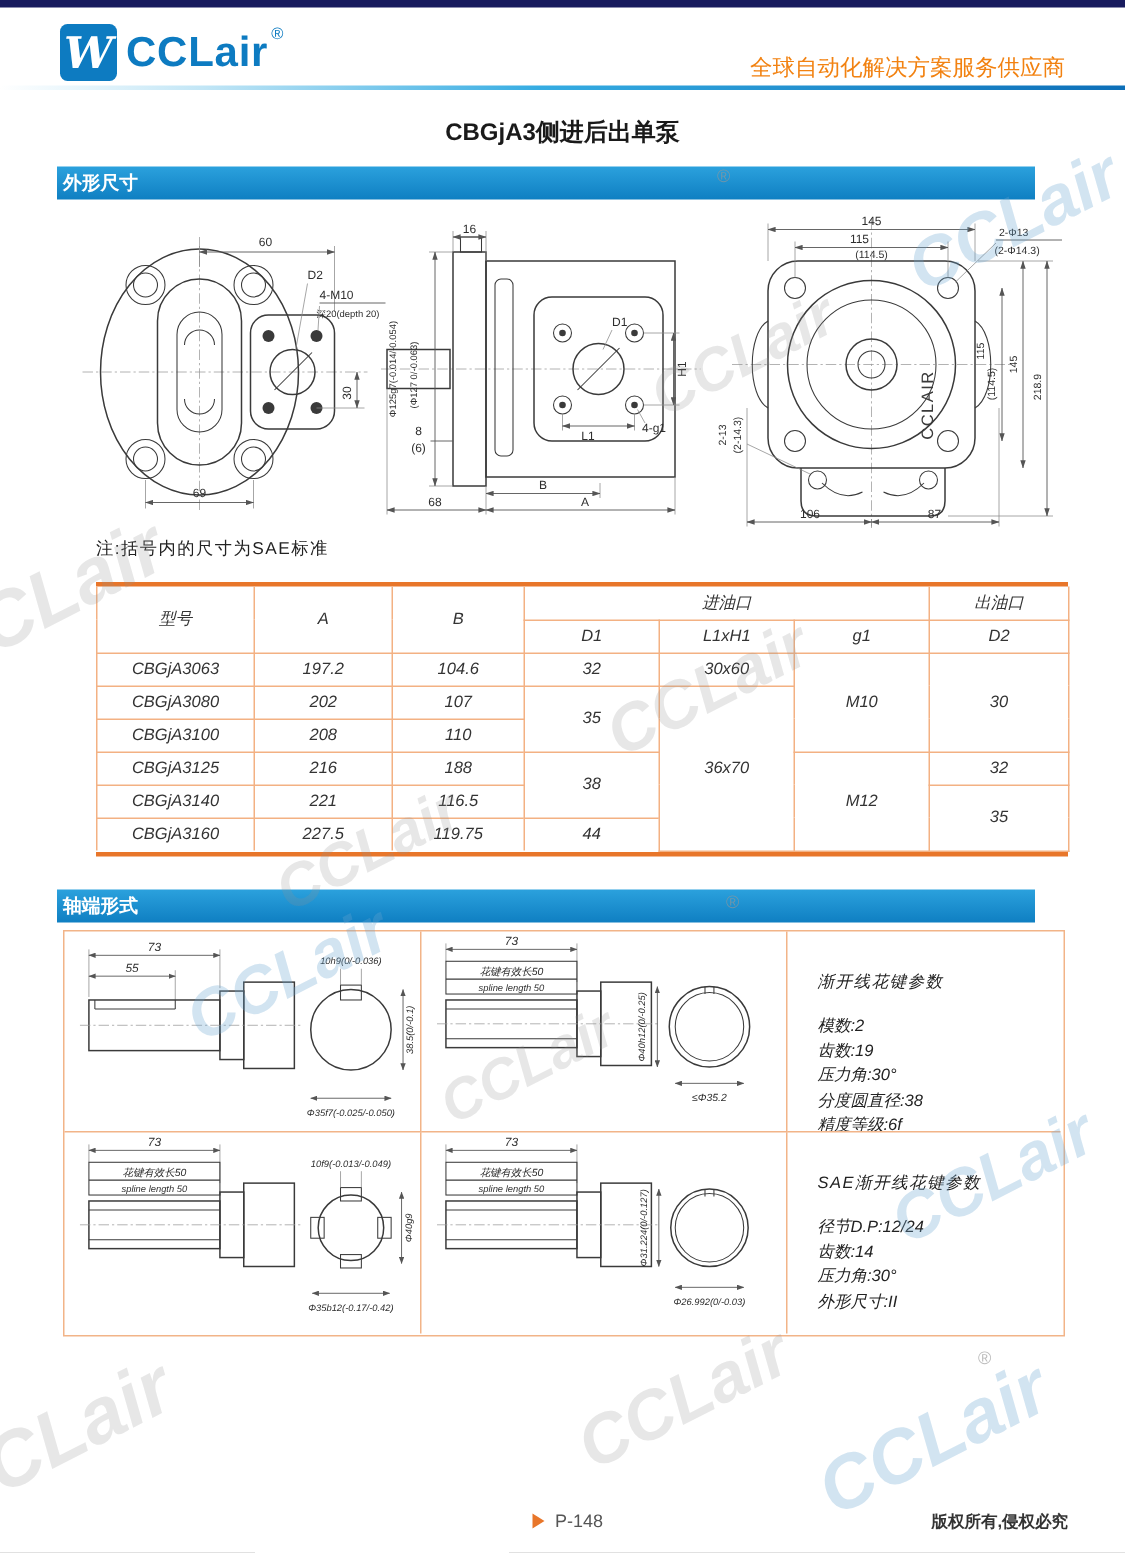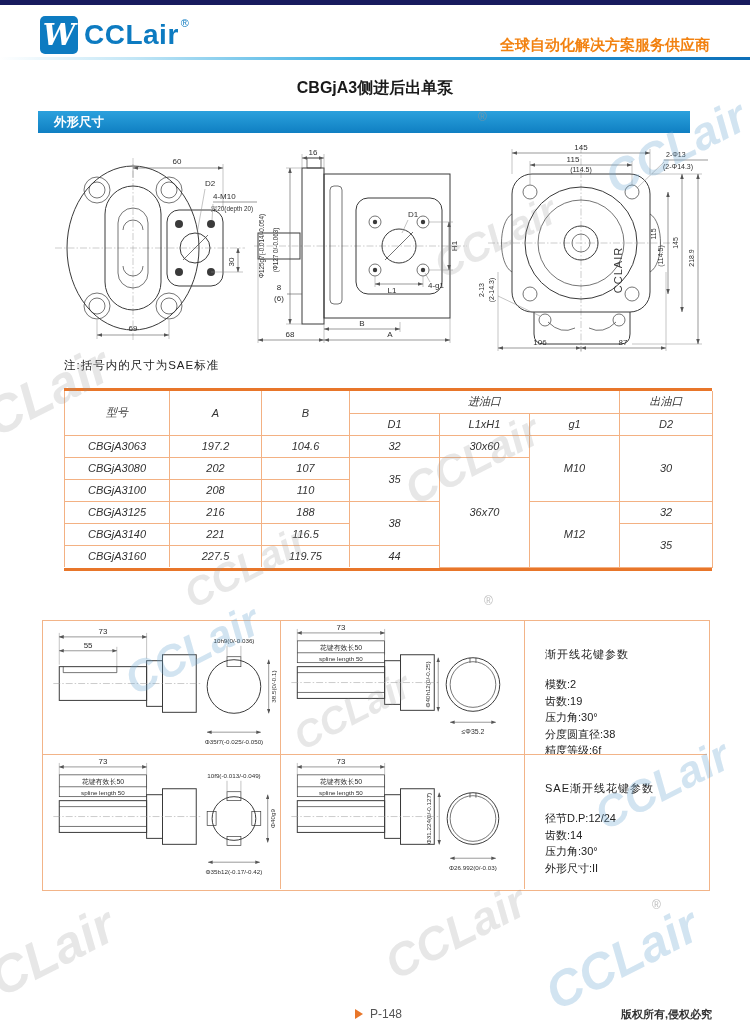--- a/index.html
+++ b/index.html
@@ -7,30 +7,30 @@
   .page { position:relative; width:750px; height:1035px; background:#ffffff; margin:0 auto; overflow:hidden; }
 
   .topbar { position:absolute; top:0; left:0; width:750px; height:5px; background:#181b5e; }
 
   .logo { position:absolute; top:16px; left:40px; display:flex; align-items:flex-start; }
   .logo-mark { width:38px; height:38px; background:#0d7bc1; border-radius:5px; color:#fff;
                font-family:"DejaVu Serif", serif; font-style:italic; font-weight:bold; font-size:29px;
                display:flex; align-items:center; justify-content:center; }
   .logo-text { color:#0d7bc1; font-weight:bold; font-size:28px; letter-spacing:0.5px; margin-left:6px; line-height:38px; }
   .logo-reg { color:#0d7bc1; font-size:11px; margin-left:2px; margin-top:1px; }
-  .tagline { position:absolute; top:36px; right:40px; color:#f28211; font-weight:bold; font-size:15px; }
+  .tagline { position:absolute; top:36px; right:40px; color:#f28211; font-weight:normal; font-size:15px; }
   .header-line { position:absolute; top:57px; left:0; width:750px; height:3px;
                  background:linear-gradient(90deg,#ffffff 0%,#c2e6f6 18%,#35ace2 48%,#0d6fb8 100%); }
 
   .doc-title { position:absolute; top:78px; left:0; width:750px; text-align:center;
                font-size:16px; font-weight:bold; color:#1a1a1a; }
 
   .section-bar { position:absolute; left:38px; width:652px; height:22px;
                  background:linear-gradient(180deg,#2ba1dd 0%,#0f7fc2 100%);
-                 color:#fff; font-weight:bold; font-size:12.5px; line-height:22px; padding-left:16px; }
+                 color:#fff; font-weight:bold; font-size:12.5px; line-height:22px; padding-left:4px; }
   #sec1 { top:111px; }
   #sec2 { top:593px; }
 
   .drawings { position:absolute; top:138px; left:0; width:750px; height:205px; }
   .dwg { position:absolute; }
   #dwg-front { left:45px;  top:12px; }
   #dwg-side  { left:252px; top:8px; }
   #dwg-rear  { left:470px; top:0px; }
 
   .note { position:absolute; top:358px; left:64px; font-size:11.5px; color:#222; letter-spacing:1px; }
@@ -38,21 +38,21 @@
   .table-wrap { position:absolute; top:388px; left:64px; width:648px;
                 border-top:3px solid #e8762a; border-bottom:3px solid #e8762a; }
   table.dim-table { border-collapse:collapse; width:648px; table-layout:fixed; }
   .dim-table th, .dim-table td { border:1px solid #f3b183; font-weight:normal; height:22px;
                  font-size:11px; color:#333; text-align:center; vertical-align:middle;font-style:italic; }
   .dim-table tr:first-child th { border-top:none; }
   .dim-table tr:last-child td { border-bottom:none; }
 
   .shaft-panel { position:absolute; top:620px; left:42px; width:668px; height:271px;
                  border:1px solid #f2b488; display:grid;
-                 grid-template-columns:238px 244px 182px; grid-template-rows:134px 134px; }
+                 grid-template-columns:238px 244px 182px; grid-template-rows:134px 134px;font-style:italic; }
   .sp-cell { border-right:1px solid #f2b488; border-bottom:1px solid #f2b488; position:relative; overflow:hidden; }
   .sp-cell:nth-child(3n) { border-right:none; }
   .sp-cell:nth-child(n+4) { border-bottom:none; }
   .spline-text { padding:26px 0 0 20px; font-size:11px; color:#222; }
   .spline-text .pt-title { margin-bottom:14px; letter-spacing:1px; }
   .spline-text .pt-line { line-height:16.5px; }
 
   .footer-mark { position:absolute; top:1007px; left:355px; display:flex; align-items:center; }
   .tri { width:0; height:0; border-left:8px solid #e8762a; border-top:5px solid transparent;
          border-bottom:5px solid transparent; margin-right:7px; }
@@ -338,20 +338,21 @@
         <tr>
           <td>CBGjA3160</td>
           <td>227.5</td>
           <td>119.75</td>
           <td>44</td>
         </tr>
       </tbody>
     </table>
   </div>
 
+  <div class="section-bar" id="sec2">轴端形式</div>
 
   <div class="shaft-panel">
 
     <div class="sp-cell">
       <svg width="238" height="133" viewBox="0 0 239 134">
         <defs>
             <marker id="ak" markerWidth="8" markerHeight="6" refX="7.5" refY="3" orient="auto-start-reverse">
               <path d="M0,0 L8,3 L0,6 Z" fill="#555"></path>
             </marker>
           </defs>

